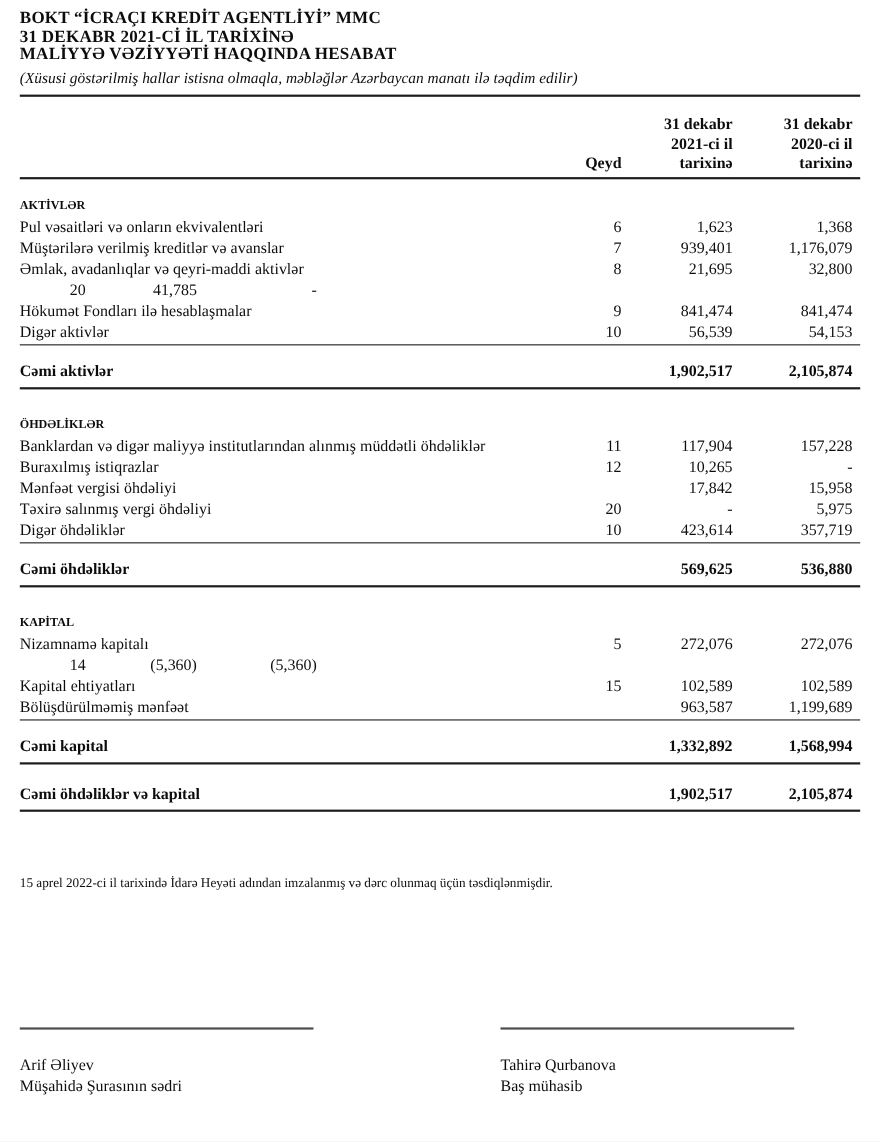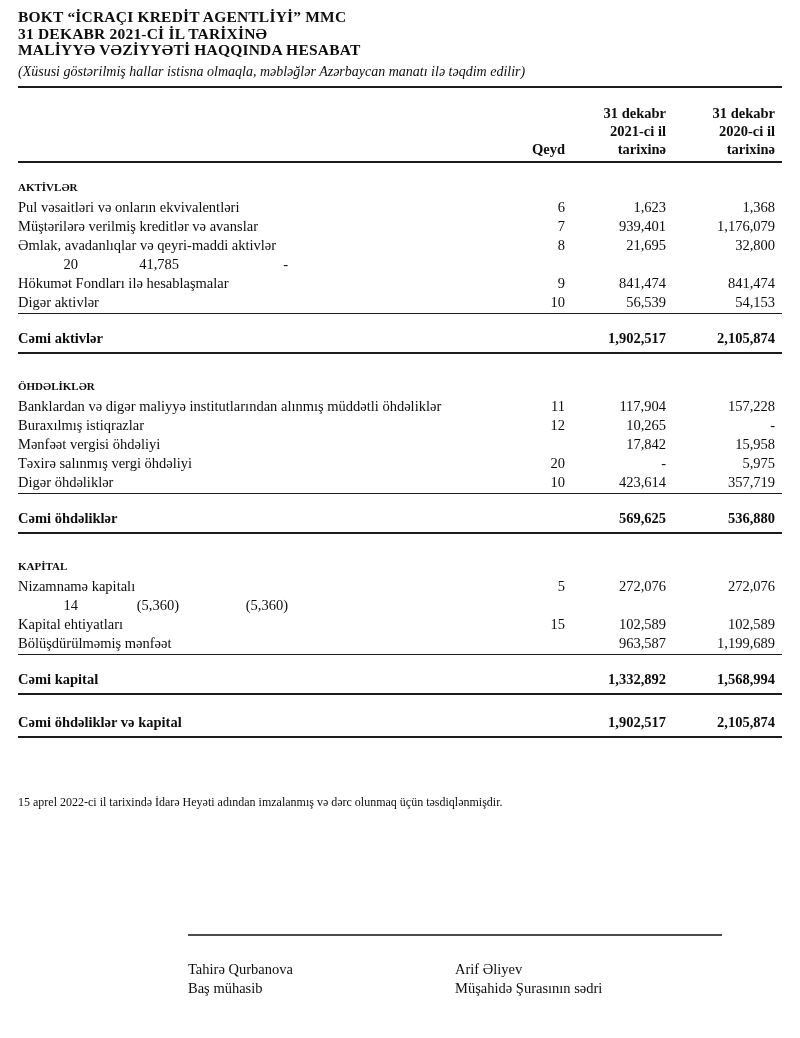--- a/index.html
+++ b/index.html
@@ -203,25 +203,25 @@
           <div class="c-note"></div>
           <div class="c-num1">1,902,517</div>
           <div class="c-num2">2,105,874</div>
         </div>
       </div>
   </div>
 
   <p class="approval">15 aprel 2022-ci il tarixində İdarə Heyəti adından imzalanmış və dərc olunmaq üçün təsdiqlənmişdir.</p>
 
   <div class="signatures">
+    <div class="sig-block">
+      <div class="sig-line"></div>
+      <div class="sig-name">Arif Əliyev</div>
+      <div class="sig-title">Müşahidə Şurasının sədri</div>
+    </div>
     <div class="sig-block right">
       <div class="sig-line"></div>
       <div class="sig-name">Tahirə Qurbanova</div>
       <div class="sig-title">Baş mühasib</div>
     </div>
-    <div class="sig-block">
-      <div class="sig-line"></div>
-      <div class="sig-name">Arif Əliyev</div>
-      <div class="sig-title">Müşahidə Şurasının sədri</div>
-    </div>
   </div>
 
 </div>
 
 </body></html>

